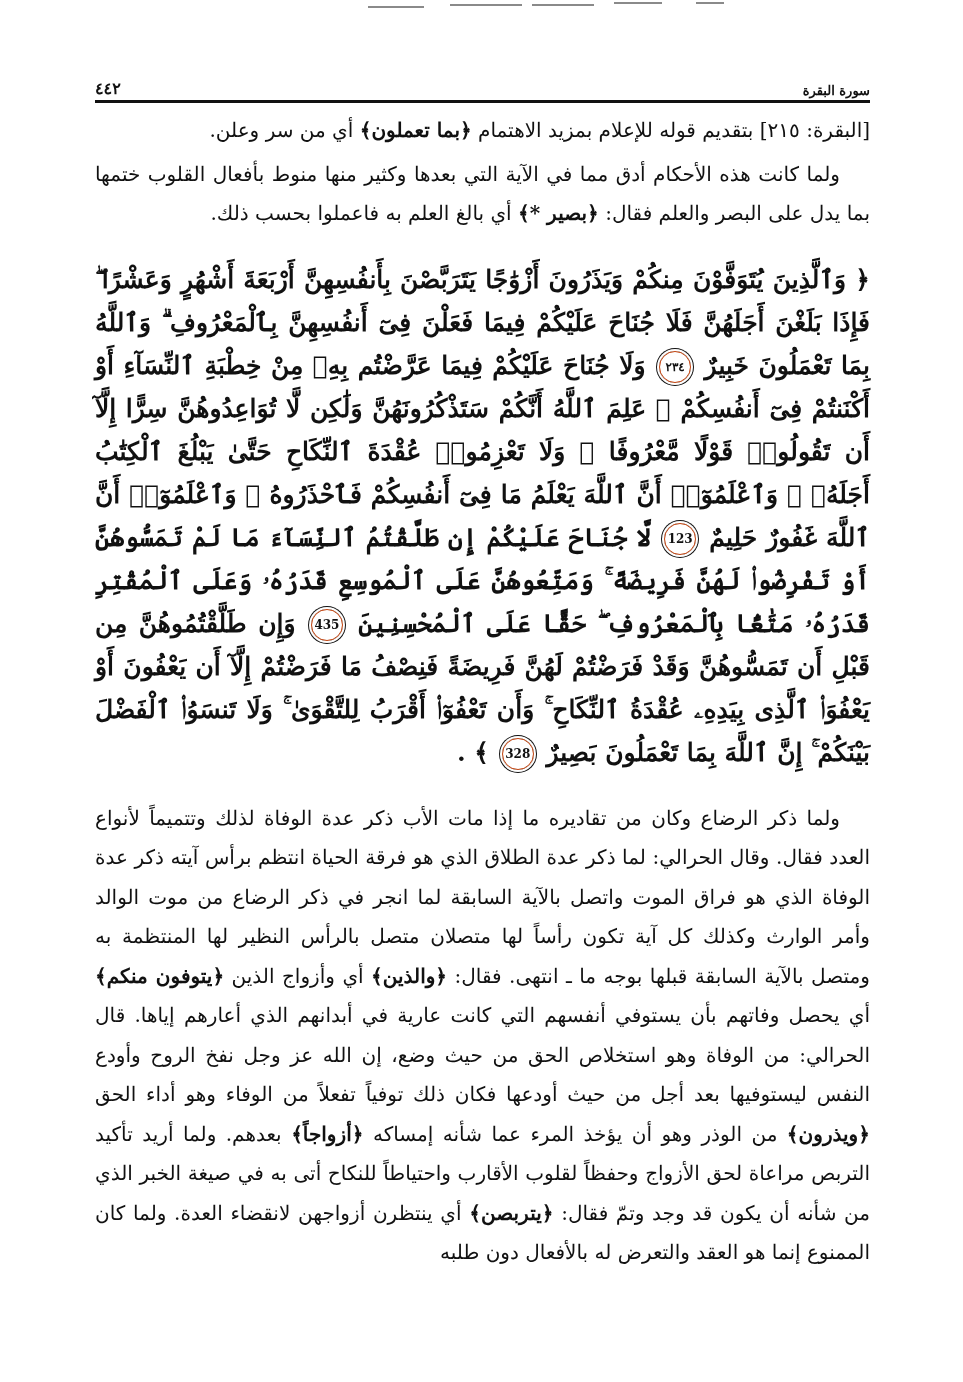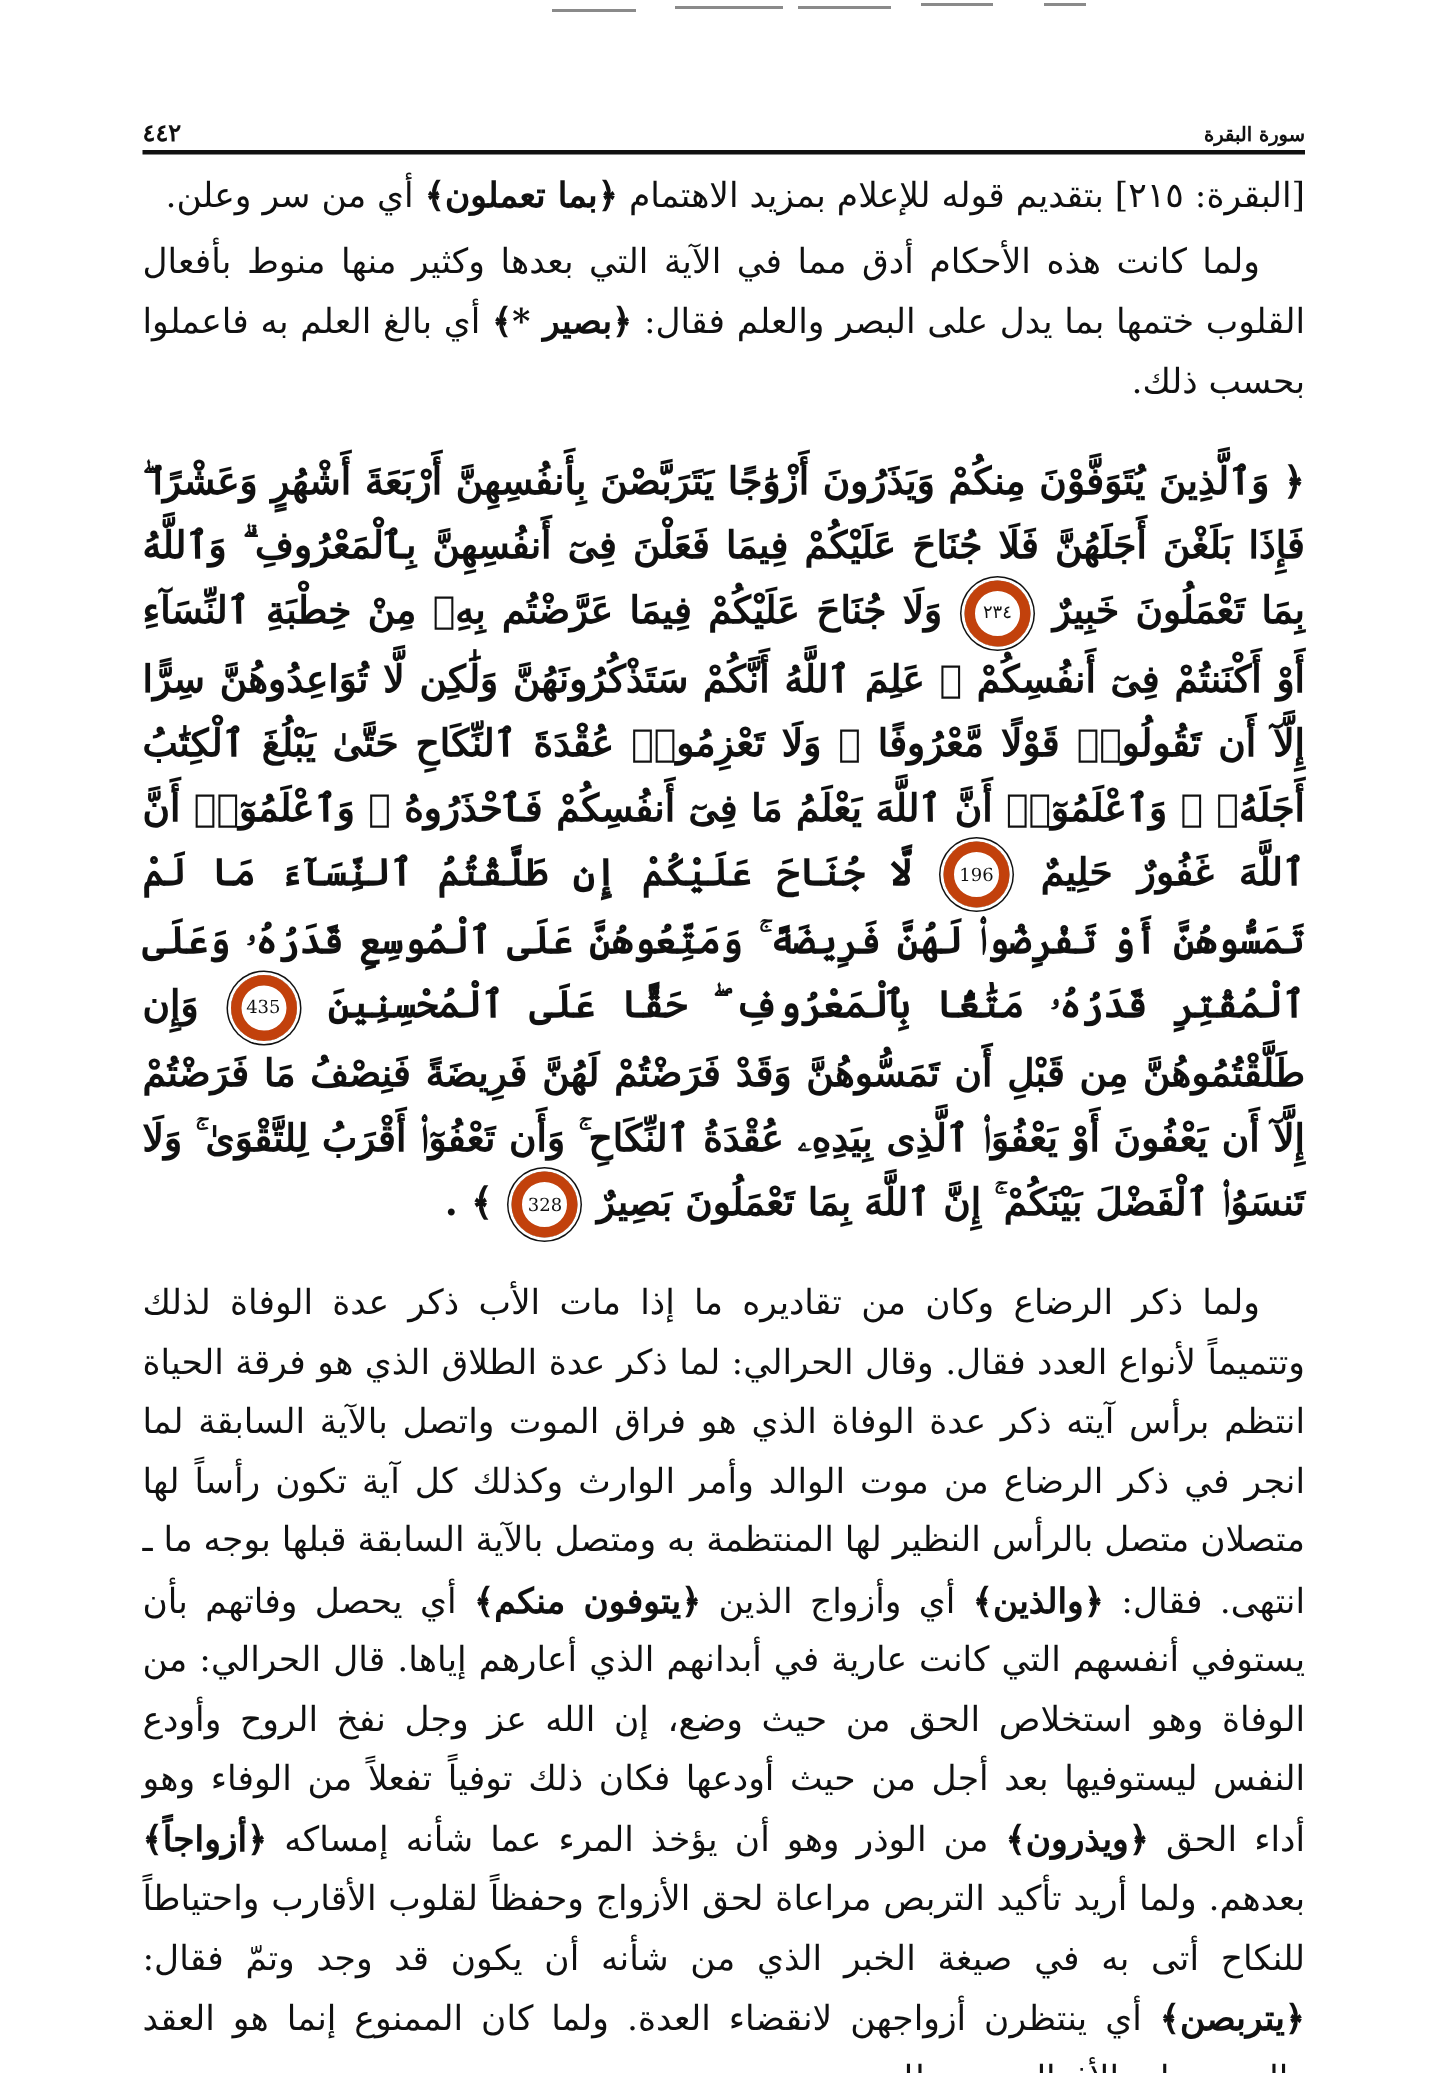--- a/index.html
+++ b/index.html
@@ -13,33 +13,33 @@
       position: absolute; left: 95px; top: 68px; width: 775px;
       direction: rtl; text-align: justify;
     }
     .running-head {
       display: flex; justify-content: space-between; align-items: flex-end;
       height: 30px; border-bottom: 3px solid #111; padding-bottom: 2px;
     }
     .running-head .title { font-weight: bold; font-size: 13px; }
     .running-head .pageno { font-weight: bold; font-size: 16px; }
     .para {
-      font-size: 23px; line-height: 39.5px; margin: 0;
+      font-size: 20px; line-height: 39.5px; margin: 0;
       text-align-last: right;
     }
     .para.first { margin-top: 8px; }
     .para.indent { text-indent: 30px; margin-top: 4px; }
     .quran {
       margin-top: 24px; font-size: 25px; line-height: 43px; font-weight: bold;
       text-align: justify; text-align-last: right; letter-spacing: 0;
     }
     .quran .marker {
       display: inline-flex; align-items: center; justify-content: center;
-      width: 30px; height: 30px; border: 7px solid #c2410c; border-radius: 50%;
-      font-size: 12px; font-weight: normal; vertical-align: middle; margin: 0 4px;
+      width: 30px; height: 30px; border: 1px solid #c2410c; border-radius: 50%;
+      font-size: 12px; font-weight: bold; vertical-align: middle; margin: 0 4px;
       box-shadow: 0 0 0 2px #fff, 0 0 0 3px #111;
     }
     .orn { font-weight: bold; }
     .kw { font-weight: bold; }
     .commentary { margin-top: 22px; }
   </style>
 </head>
 <body>
 
 <div class="scan-marks">
@@ -62,21 +62,21 @@
 
   <p class="para indent">
     <span>ولما كانت هذه الأحكام أدق مما في الآية التي بعدها وكثير منها منوط بأفعال القلوب ختمها بما يدل على البصر والعلم فقال: </span><span class="kw">﴿بصير *﴾</span><span> أي بالغ العلم به فاعملوا بحسب ذلك.</span>
   </p>
 
   <p class="quran">
     <span class="orn">﴿</span>
     <span>وَٱلَّذِينَ يُتَوَفَّوْنَ مِنكُمْ وَيَذَرُونَ أَزْوَٰجًا يَتَرَبَّصْنَ بِأَنفُسِهِنَّ أَرْبَعَةَ أَشْهُرٍ وَعَشْرًا ۖ فَإِذَا بَلَغْنَ أَجَلَهُنَّ فَلَا جُنَاحَ عَلَيْكُمْ فِيمَا فَعَلْنَ فِىٓ أَنفُسِهِنَّ بِٱلْمَعْرُوفِ ۗ وَٱللَّهُ بِمَا تَعْمَلُونَ خَبِيرٌ</span>
     <span class="marker">٢٣٤</span>
     <span>وَلَا جُنَاحَ عَلَيْكُمْ فِيمَا عَرَّضْتُم بِهِۦ مِنْ خِطْبَةِ ٱلنِّسَآءِ أَوْ أَكْنَنتُمْ فِىٓ أَنفُسِكُمْ ۚ عَلِمَ ٱللَّهُ أَنَّكُمْ سَتَذْكُرُونَهُنَّ وَلَٰكِن لَّا تُوَاعِدُوهُنَّ سِرًّا إِلَّآ أَن تَقُولُوا۟ قَوْلًا مَّعْرُوفًا ۚ وَلَا تَعْزِمُوا۟ عُقْدَةَ ٱلنِّكَاحِ حَتَّىٰ يَبْلُغَ ٱلْكِتَٰبُ أَجَلَهُۥ ۚ وَٱعْلَمُوٓا۟ أَنَّ ٱللَّهَ يَعْلَمُ مَا فِىٓ أَنفُسِكُمْ فَٱحْذَرُوهُ ۚ وَٱعْلَمُوٓا۟ أَنَّ ٱللَّهَ غَفُورٌ حَلِيمٌ</span>
-    <span class="marker">196</span>
+    <span class="marker">123</span>
     <span>لَّا جُنَاحَ عَلَيْكُمْ إِن طَلَّقْتُمُ ٱلنِّسَآءَ مَا لَمْ تَمَسُّوهُنَّ أَوْ تَفْرِضُوا۟ لَهُنَّ فَرِيضَةً ۚ وَمَتِّعُوهُنَّ عَلَى ٱلْمُوسِعِ قَدَرُهُۥ وَعَلَى ٱلْمُقْتِرِ قَدَرُهُۥ مَتَٰعًۢا بِٱلْمَعْرُوفِ ۖ حَقًّا عَلَى ٱلْمُحْسِنِينَ</span>
     <span class="marker">435</span>
     <span>وَإِن طَلَّقْتُمُوهُنَّ مِن قَبْلِ أَن تَمَسُّوهُنَّ وَقَدْ فَرَضْتُمْ لَهُنَّ فَرِيضَةً فَنِصْفُ مَا فَرَضْتُمْ إِلَّآ أَن يَعْفُونَ أَوْ يَعْفُوَا۟ ٱلَّذِى بِيَدِهِۦ عُقْدَةُ ٱلنِّكَاحِ ۚ وَأَن تَعْفُوٓا۟ أَقْرَبُ لِلتَّقْوَىٰ ۚ وَلَا تَنسَوُا۟ ٱلْفَضْلَ بَيْنَكُمْ ۚ إِنَّ ٱللَّهَ بِمَا تَعْمَلُونَ بَصِيرٌ</span>
     <span class="marker">328</span>
     <span class="orn">﴾ .</span>
   </p>
 
   <p class="para indent commentary">
     <span>ولما ذكر الرضاع وكان من تقاديره ما إذا مات الأب ذكر عدة الوفاة لذلك وتتميماً لأنواع العدد فقال. وقال الحرالي: لما ذكر عدة الطلاق الذي هو فرقة الحياة انتظم برأس آيته ذكر عدة الوفاة الذي هو فراق الموت واتصل بالآية السابقة لما انجر في ذكر الرضاع من موت الوالد وأمر الوارث وكذلك كل آية تكون رأساً لها متصلان متصل بالرأس النظير لها المنتظمة به ومتصل بالآية السابقة قبلها بوجه ما ـ انتهى. فقال: </span><span class="kw">﴿والذين﴾</span><span> أي وأزواج الذين </span><span class="kw">﴿يتوفون منكم﴾</span><span> أي يحصل وفاتهم بأن يستوفي أنفسهم التي كانت عارية في أبدانهم الذي أعارهم إياها. قال الحرالي: من الوفاة وهو استخلاص الحق من حيث وضع، إن الله عز وجل نفخ الروح وأودع النفس ليستوفيها بعد أجل من حيث أودعها فكان ذلك توفياً تفعلاً من الوفاء وهو أداء الحق </span><span class="kw">﴿ويذرون﴾</span><span> من الوذر وهو أن يؤخذ المرء عما شأنه إمساكه </span><span class="kw">﴿أزواجاً﴾</span><span> بعدهم. ولما أريد تأكيد التربص مراعاة لحق الأزواج وحفظاً لقلوب الأقارب واحتياطاً للنكاح أتى به في صيغة الخبر الذي من شأنه أن يكون قد وجد وتمّ فقال: </span><span class="kw">﴿يتربصن﴾</span><span> أي ينتظرن أزواجهن لانقضاء العدة. ولما كان الممنوع إنما هو العقد والتعرض له بالأفعال دون طلبه</span>
   </p>

